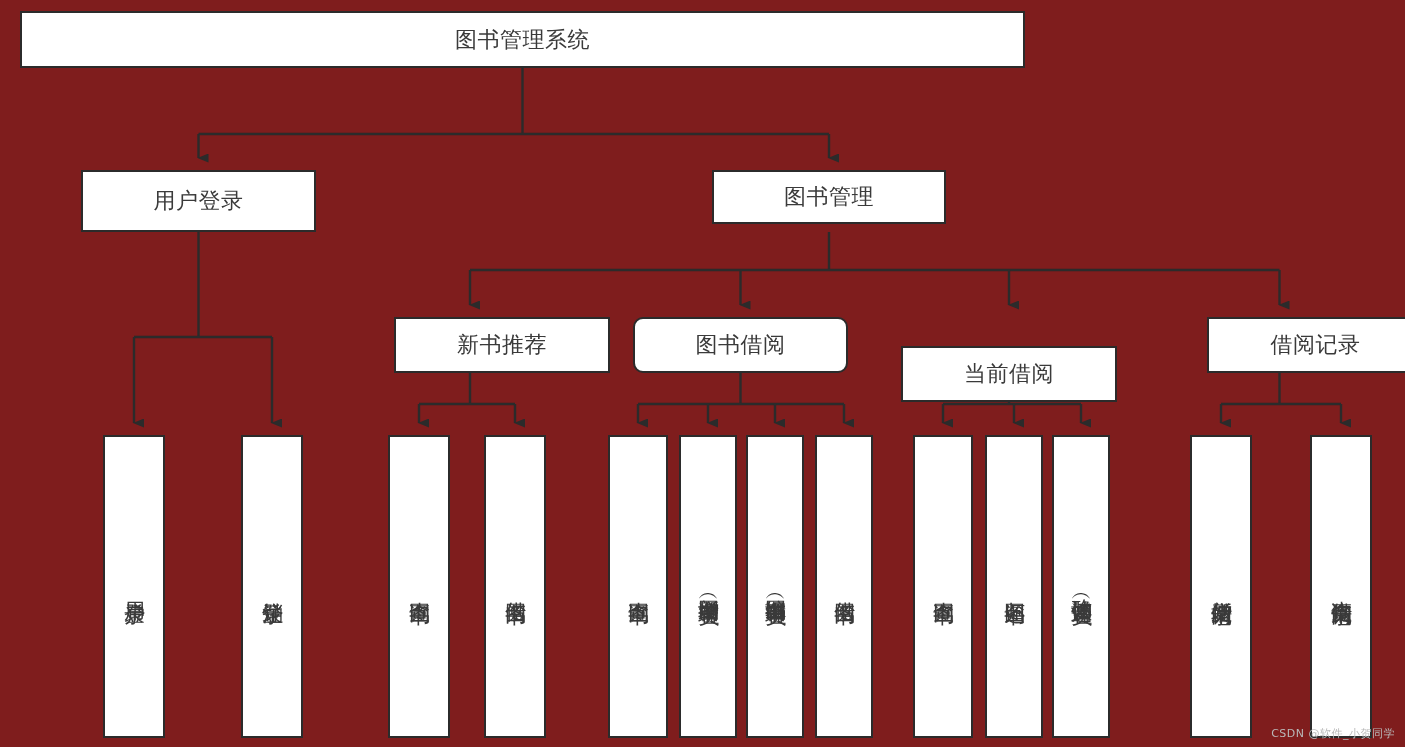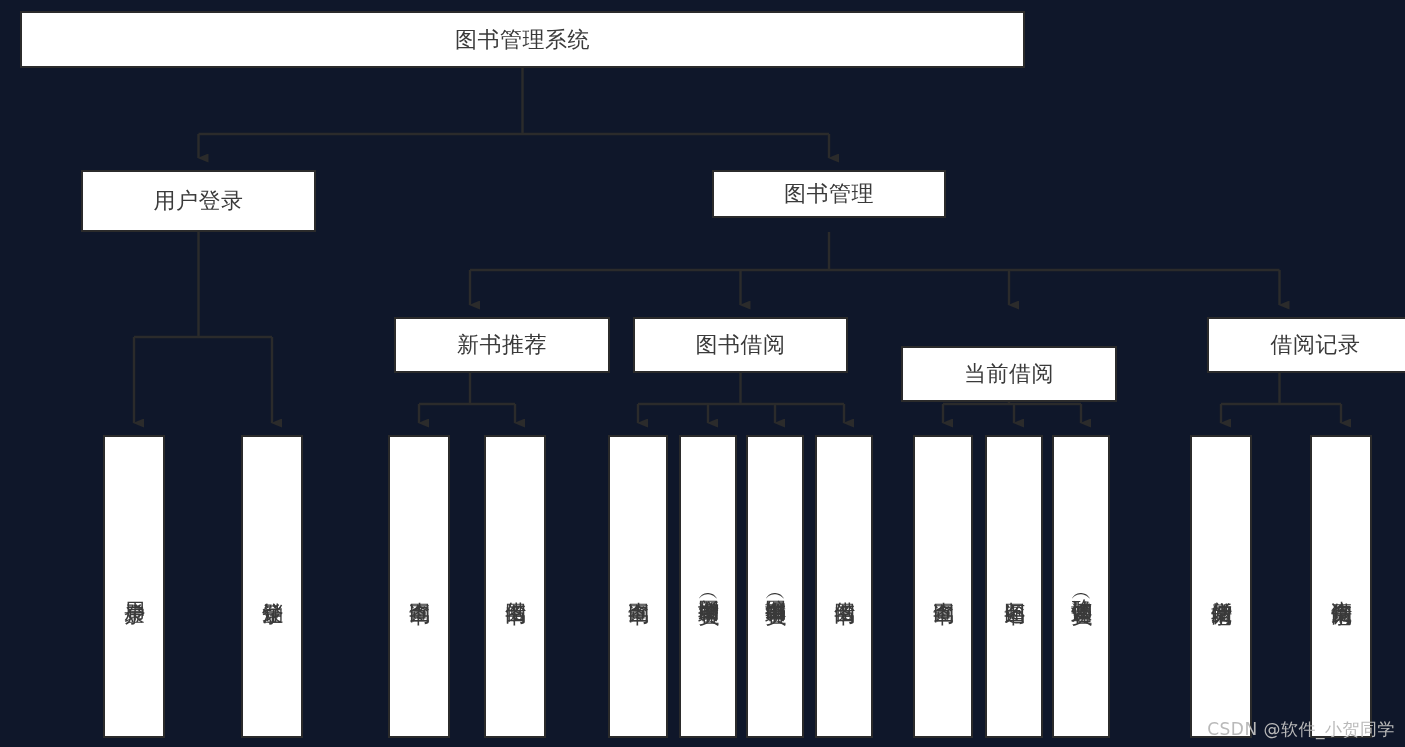--- a/index.html
+++ b/index.html
@@ -7,21 +7,21 @@
     padding: 0;
     background: #ffffff;
   }
   body {
     font-family: "DejaVu Sans", "Liberation Sans", sans-serif;
   }
   #diagram-root {
     position: relative;
     width: 1405px;
     height: 747px;
-    background: #0f172a;
+    background: #7f1d1d;
     overflow: hidden;
   }
   #edges-layer {
     position: absolute;
     left: 0;
     top: 0;
     width: 1405px;
     height: 747px;
   }
   .node {
@@ -54,21 +54,21 @@
     text-orientation: upright;
     font-size: 21px;
     line-height: 1.22;
     letter-spacing: 1px;
   }
   #watermark {
     position: absolute;
     right: 10px;
     bottom: 6px;
     color: #b9b9b9;
-    font-size: 17px;
+    font-size: 11px;
     letter-spacing: 0.5px;
     white-space: nowrap;
     z-index: 5;
     pointer-events: none;
   }
 </style>
 </head>
 <body>
 
 <div id="diagram-root">
@@ -116,27 +116,27 @@
       </g>
   </svg>
 
   <div id="nodes-layer">
       <div class="node horizontal" style="left: 20px; top: 11px; width: 1005px; height: 57px;">
         <span class="node-label">图书管理系统</span>
       </div>
       <div class="node horizontal" style="left: 81px; top: 170px; width: 235px; height: 62px;">
         <span class="node-label">用户登录</span>
       </div>
-      <div class="node horizontal" style="left: 712px; top: 170px; width: 234px; height: 48px;">
+      <div class="node horizontal" style="left: 712px; top: 170px; width: 234px; height: 54px;">
         <span class="node-label">图书管理</span>
       </div>
       <div class="node horizontal" style="left: 362px; top: 317px; width: 216px; height: 56px; margin-left: 32px;">
         <span class="node-label">新书推荐</span>
       </div>
-      <div class="node horizontal" style="left: 633px; top: 317px; width: 215px; height: 56px;">
+      <div class="node horizontal" style="left: 633px; top: 317px; width: 215px; height: 56px; border-radius: 10px;">
         <span class="node-label">图书借阅</span>
       </div>
       <div class="node horizontal" style="left: 901px; top: 317px; width: 216px; height: 56px; margin-top: 29px;">
         <span class="node-label">当前借阅</span>
       </div>
       <div class="node horizontal" style="left: 1171px; top: 317px; width: 217px; height: 56px; margin-left: 36px;">
         <span class="node-label">借阅记录</span>
       </div>
       <div class="node vertical" style="left: 103px; top: 435px; width: 62px; height: 303px;">
         <span class="node-label">用户登录</span>

